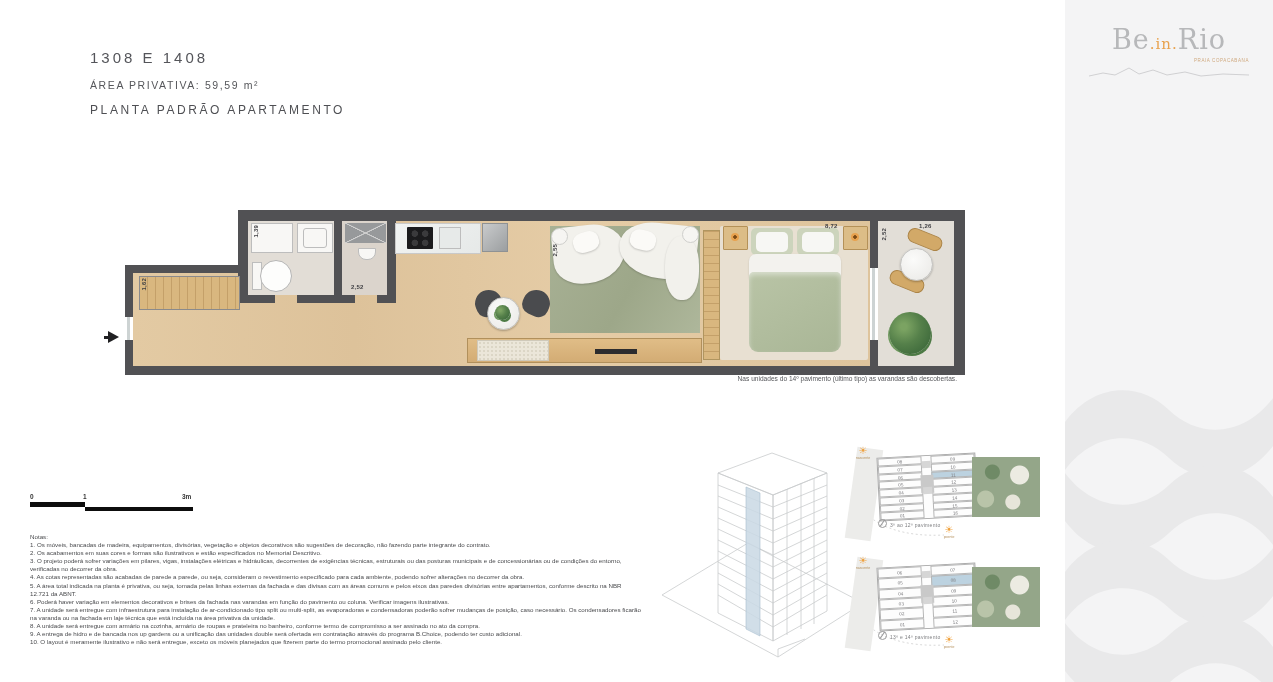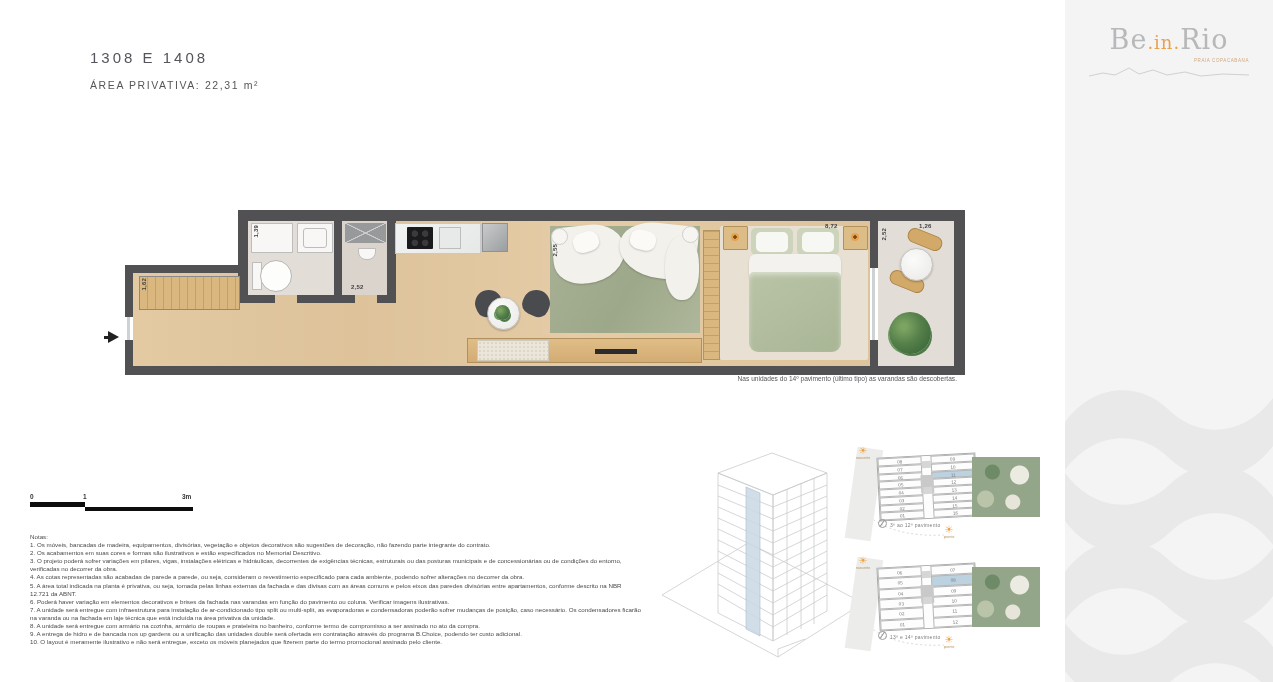--- a/index.html
+++ b/index.html
@@ -4,21 +4,21 @@
 <style>
   html,body{margin:0;padding:0;}
   .page{position:relative;width:1273px;height:682px;background:#ffffff;overflow:hidden;
         font-family:"Liberation Sans",sans-serif;color:#55565a;}
 
   
   .right-band{position:absolute;right:0;top:0;width:208px;height:682px;background:#f4f4f5;}
   .waves{position:absolute;left:0;bottom:0;}
   .logo{position:absolute;left:0;top:24px;width:100%;text-align:center;}
   .logo-main{font-family:"DejaVu Serif",serif;font-size:27px;color:#b7b8ba;letter-spacing:1px;}
-  .logo-mid{font-size:18px;color:#e8a24e;letter-spacing:1px;}
+  .logo-mid{font-size:15px;color:#e8a24e;letter-spacing:1px;}
   .logo-sub-row{position:relative;width:160px;margin:2px auto 0;height:18px;}
   .logo-subtitle{position:absolute;right:0;top:1px;font-size:4.5px;letter-spacing:.6px;color:#cfa87e;}
   .mountain{position:absolute;left:0;top:6px;}
 
   
   .header{position:absolute;left:68px;top:40px;}
   .hline{position:relative;padding-left:22px;}
   .bullet{position:absolute;left:0;top:4px;width:10px;height:10px;border-radius:50%;background:#eda44e;}
   .h1a{font-size:15px;letter-spacing:2.5px;color:#54555a;}
   .h1b{font-size:15px;letter-spacing:3px;color:#54555a;margin-top:9px;}
@@ -128,21 +128,22 @@
         <svg class="mountain" width="160" height="16" viewBox="0 0 160 16">
           <polyline points="0,13 14,10 26,12 40,5 50,11 64,7 78,12 96,9 112,13 134,11 160,12" fill="none" stroke="#c6c7c9" stroke-width="0.8"></polyline>
         </svg>
         <span class="logo-subtitle">PRAIA COPACABANA</span>
       </div>
     </div>
   </div>
 
   <div class="header">
     <div class="hline h1b"><span>1308 E 1408</span></div>
-    <div class="hline h2">ÁREA PRIVATIVA: 22,31 m²</div>
+    <div class="hline h2">ÁREA PRIVATIVA: 59,59 m²</div>
+    <div class="hline h3">PLANTA PADRÃO APARTAMENTO</div>
   </div>
 
   <div id="plan">
 
     <div class="floor-wood" style="left:8px;top:11px;width:737px;height:145px;"></div>
     <div class="mask-white" style="left:0;top:0;width:113px;height:55px;"></div>
     <div class="bath-floor" style="left:123px;top:11px;width:89px;height:74px;"></div>
     <div class="svc-floor" style="left:217px;top:11px;width:45px;height:74px;"></div>
     <div class="carpet" style="left:595px;top:16px;width:148px;height:134px;"></div>
     <div class="balc-floor" style="left:753px;top:11px;width:76px;height:145px;"></div>

